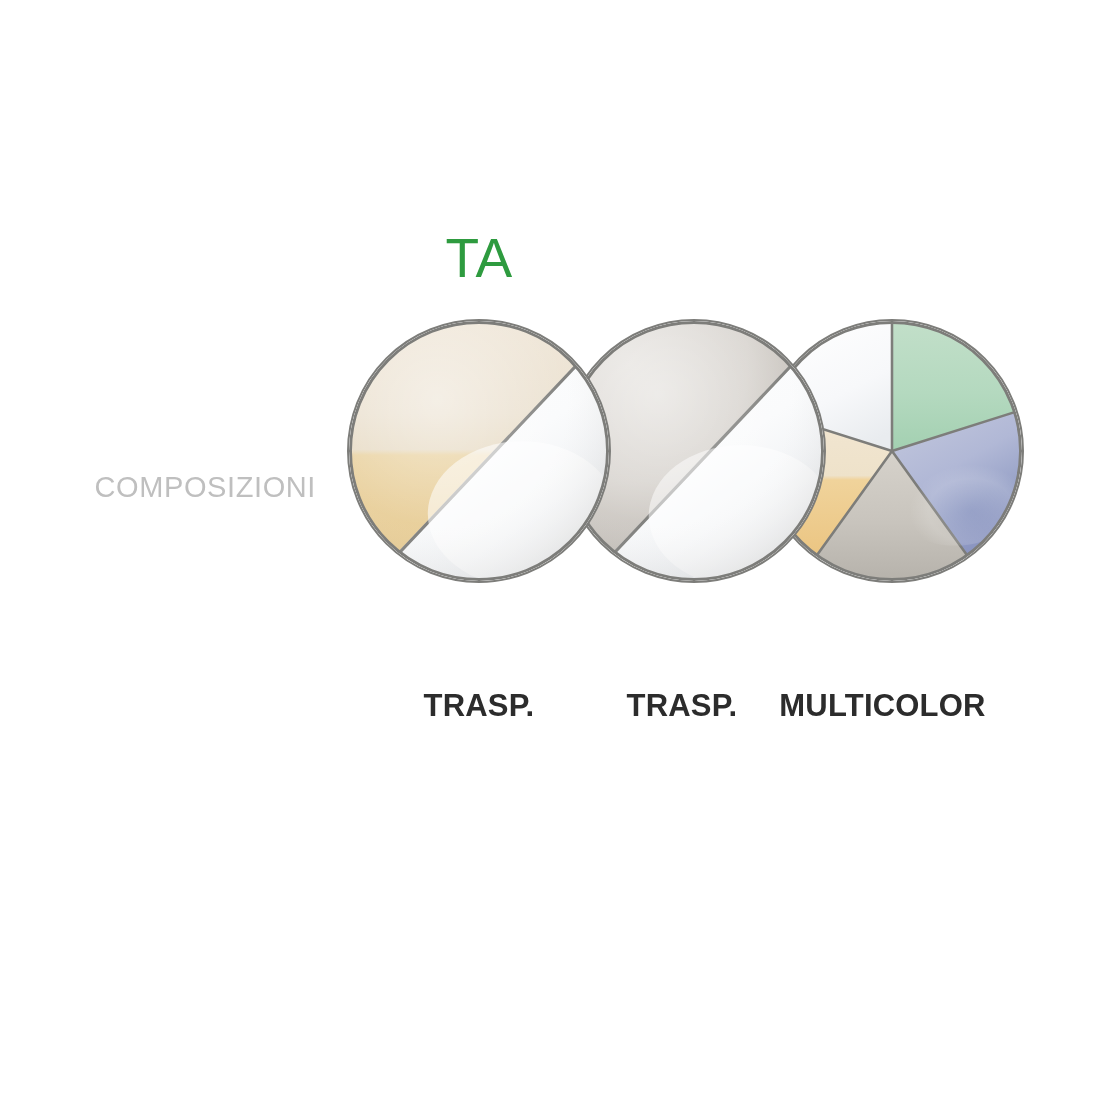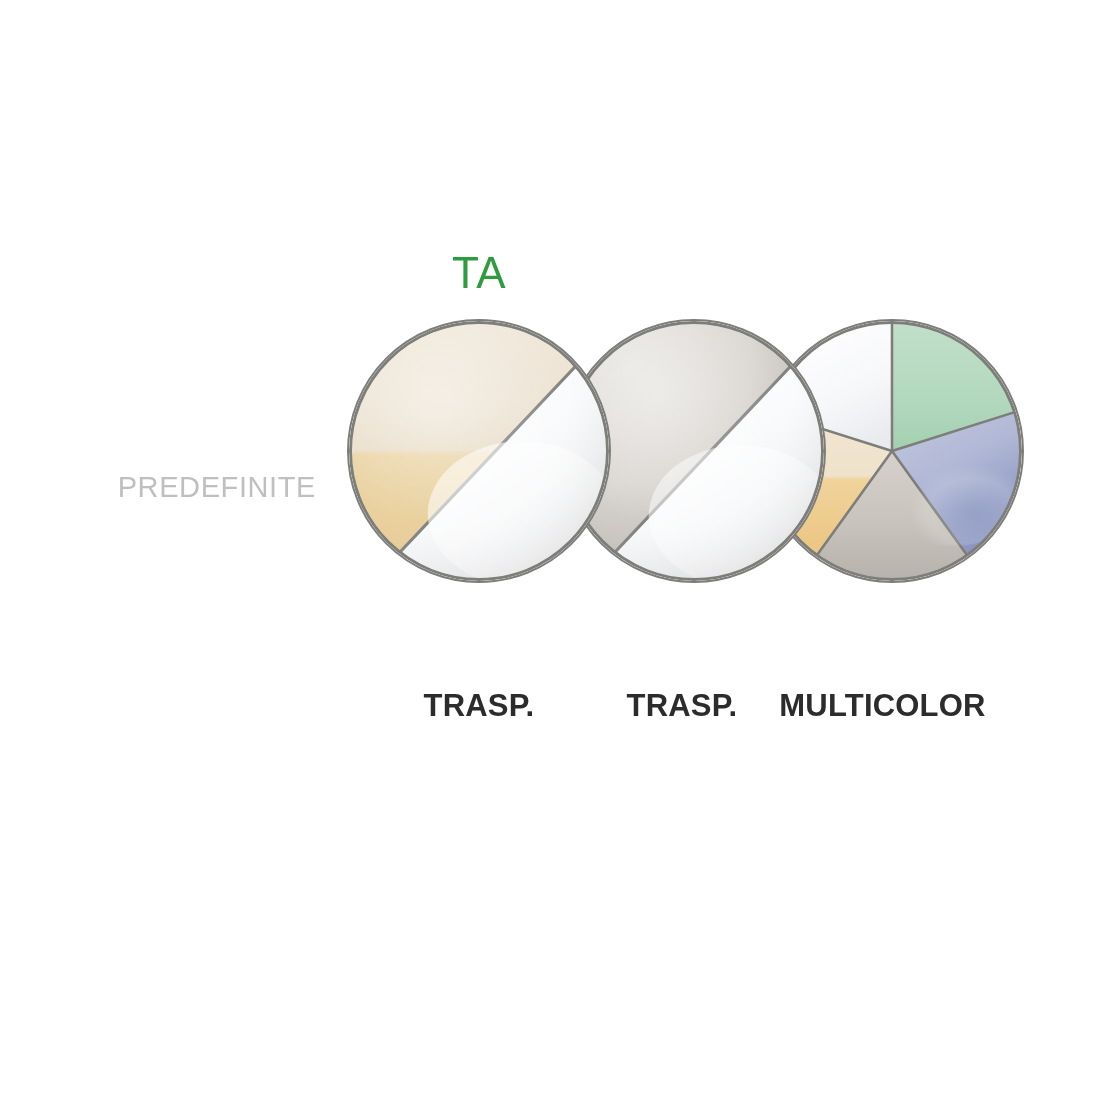--- a/index.html
+++ b/index.html
@@ -37,25 +37,25 @@
     letter-spacing: 0.6px;
     font-family: "Liberation Sans", sans-serif;
     font-weight: 400;
     white-space: pre;
   }
   .side-caption .ln { display: block; }
 
   
   .code-head {
     position: absolute;
-    top: 249px;
+    top: 234px;
     width: 180px;
     text-align: center;
     color: #2e9b3f;
-    font-size: 44px;
+    font-size: 55px;
     line-height: 48px;
     letter-spacing: 0.5px;
     font-family: "Liberation Sans", sans-serif;
     font-weight: 400;
   }
   #code-ta { left: 389px; }
   #code-tf { left: 596px; }
   #code-mc { left: 792px; }
 
   
@@ -91,21 +91,21 @@
   #label-ta { left: 369px; top: 603px; width: 220px; }
   #label-tf { left: 572px; top: 603px; width: 220px; }
   #label-mc { left: 750px; top: 603px; width: 265px; }
 </style>
 </head>
 <body>
 
 <div id="figure">
 
   <div class="side-caption">
-    <span class="ln">PREDEFINITE</span>
+    <span class="ln">COMPOSIZIONI</span>
   </div>
 
   <div class="code-head" id="code-ta">TA</div>
 
   <div class="swatch" id="swatch-ta">
     <svg viewBox="0 0 264 264" xmlns="http://www.w3.org/2000/svg">
       <defs>
         <linearGradient id="ta-ambra" x1="0" y1="0" x2="0" y2="1">
           <stop offset="0%" stop-color="#f0e7d9"></stop>
           <stop offset="40%" stop-color="#ebe1d0"></stop>

